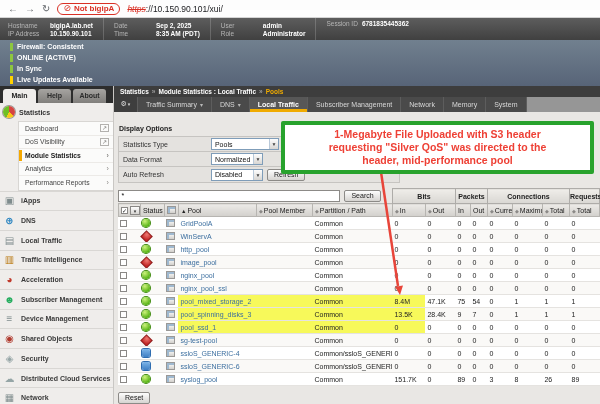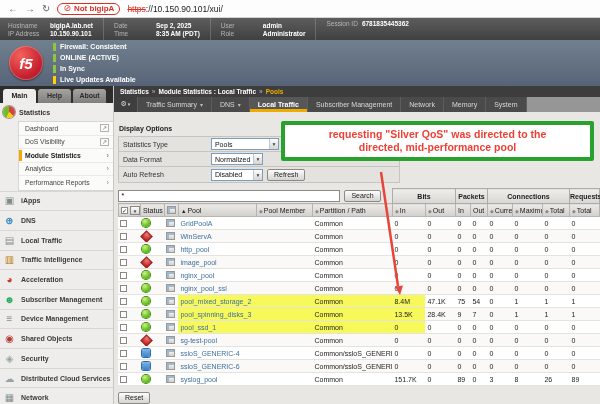--- a/index.html
+++ b/index.html
@@ -7,21 +7,21 @@
   body { font-family:"Liberation Sans","DejaVu Sans",sans-serif; }
   .screen { position:relative; width:600px; height:404px; overflow:hidden; background:#e9e7e4; }
 
   
   .browser-bar { height:18px; background:#fdfdfd; border-bottom:1px solid #d4d4d4; display:flex; align-items:center; gap:7px; padding:0 8px; }
   .nav-ic { color:#5f6368; font-size:10px; line-height:10px; }
   .ns-pill { display:flex; align-items:center; gap:3px; border:1px solid #d93025; border-radius:8px; padding:0 5px; height:12px; }
   .ns-pill .slash { color:#d93025; font-size:9px; line-height:9px; }
   .ns-pill .ns-txt { color:#d93025; font-size:8px; font-weight:bold; }
   .url { font-size:8.5px; color:#202124; }
-  .url .scheme { color:#d93025; text-decoration:line-through; }
+  .url .scheme { color:#d93025; text-decoration:line-through;font-style:italic; }
 
   
   .device-bar { height:22px; background:linear-gradient(#5d5d5d,#404040); display:flex; align-items:center; padding:0 8px; gap:0; }
   .dev-group { display:flex; flex-direction:column; justify-content:center; gap:1px; padding:0 10px; height:100%; border-left:1px solid rgba(255,255,255,0.18); }
   .dev-group:first-child { border-left:none; padding-left:0; }
   .dev-row { display:flex; gap:4px; }
   .dev-lbl { color:#b5b5b5; font-size:6.5px; width:38px; }
   .dev-grp4 .dev-lbl { width:auto; }
   .dev-val { color:#ffffff; font-size:6.5px; font-weight:bold; }
 
@@ -155,21 +155,20 @@
     </div>
     <div class="dev-group dev-grp4" style="justify-content:flex-start; padding-top:2px;">
       <div class="dev-row">
           <span class="dev-lbl">Session ID</span>
           <span class="dev-val">6781835445362</span>
         </div>
     </div>
   </div>
 
   <div class="banner">
-    <div class="f5-logo">f5</div>
     <div class="status-list">
         <div class="status-row">
           <span class="status-bar" style="background: rgb(141, 198, 63);"></span>
           <span class="status-txt">Firewall: Consistent</span>
         </div>
         <div class="status-row">
           <span class="status-bar" style="background: rgb(141, 198, 63);"></span>
           <span class="status-txt">ONLINE (ACTIVE)</span>
         </div>
         <div class="status-row">
@@ -596,21 +595,22 @@
                 <td class="c-num">89</td>
               </tr>
             </tbody>
         </table>
         <button class="btn reset-btn">Reset</button>
       </div>
     </div>
   </div>
 
   <div class="annotation">
+    <span>1-Megabyte File Uploaded with S3 header</span>
     <span>requesting "Silver QoS" was directed to the</span>
-    <span>directed, mid-performance pool</span>
+    <span>header, mid-performance pool</span>
   </div>
   <svg class="arrow-svg" width="600" height="404">
     <line x1="381" y1="172" x2="398" y2="286" stroke="#e8453a" stroke-width="2.5"></line>
     <polygon points="400,295 403,285.5 395,286.8" fill="#e8453a"></polygon>
   </svg>
 
 </div>
 
 </body></html>

